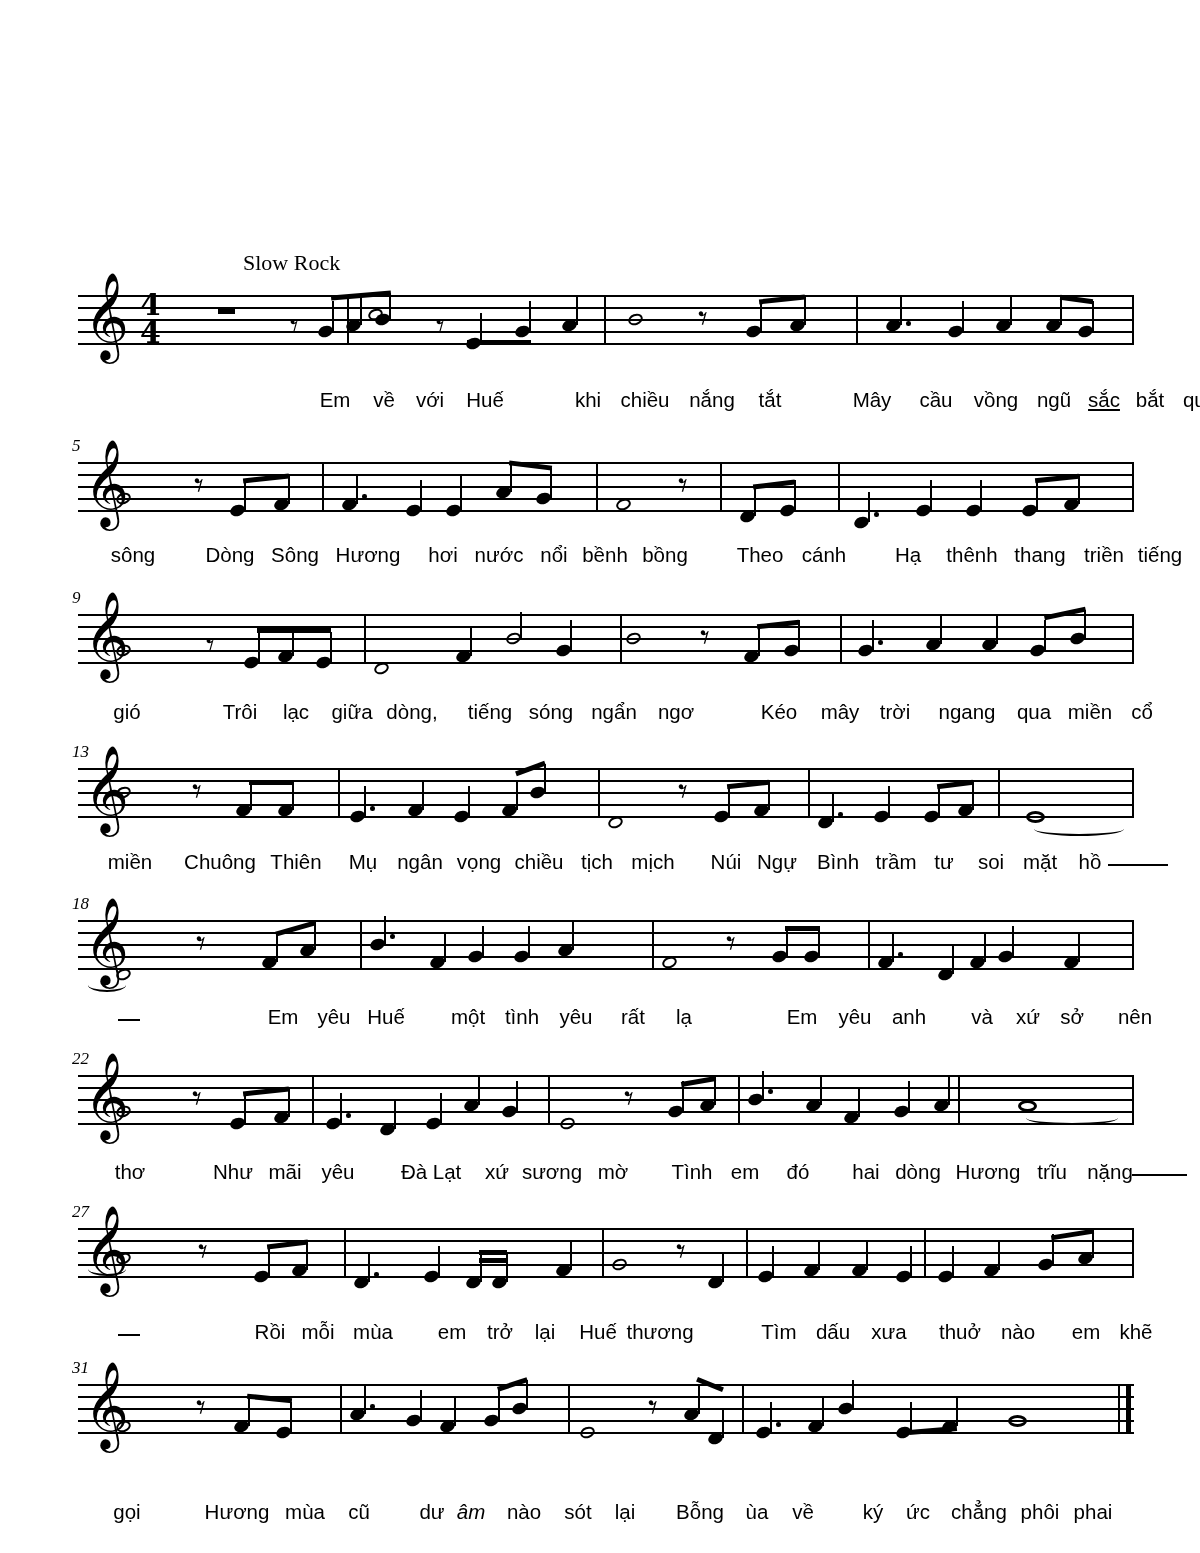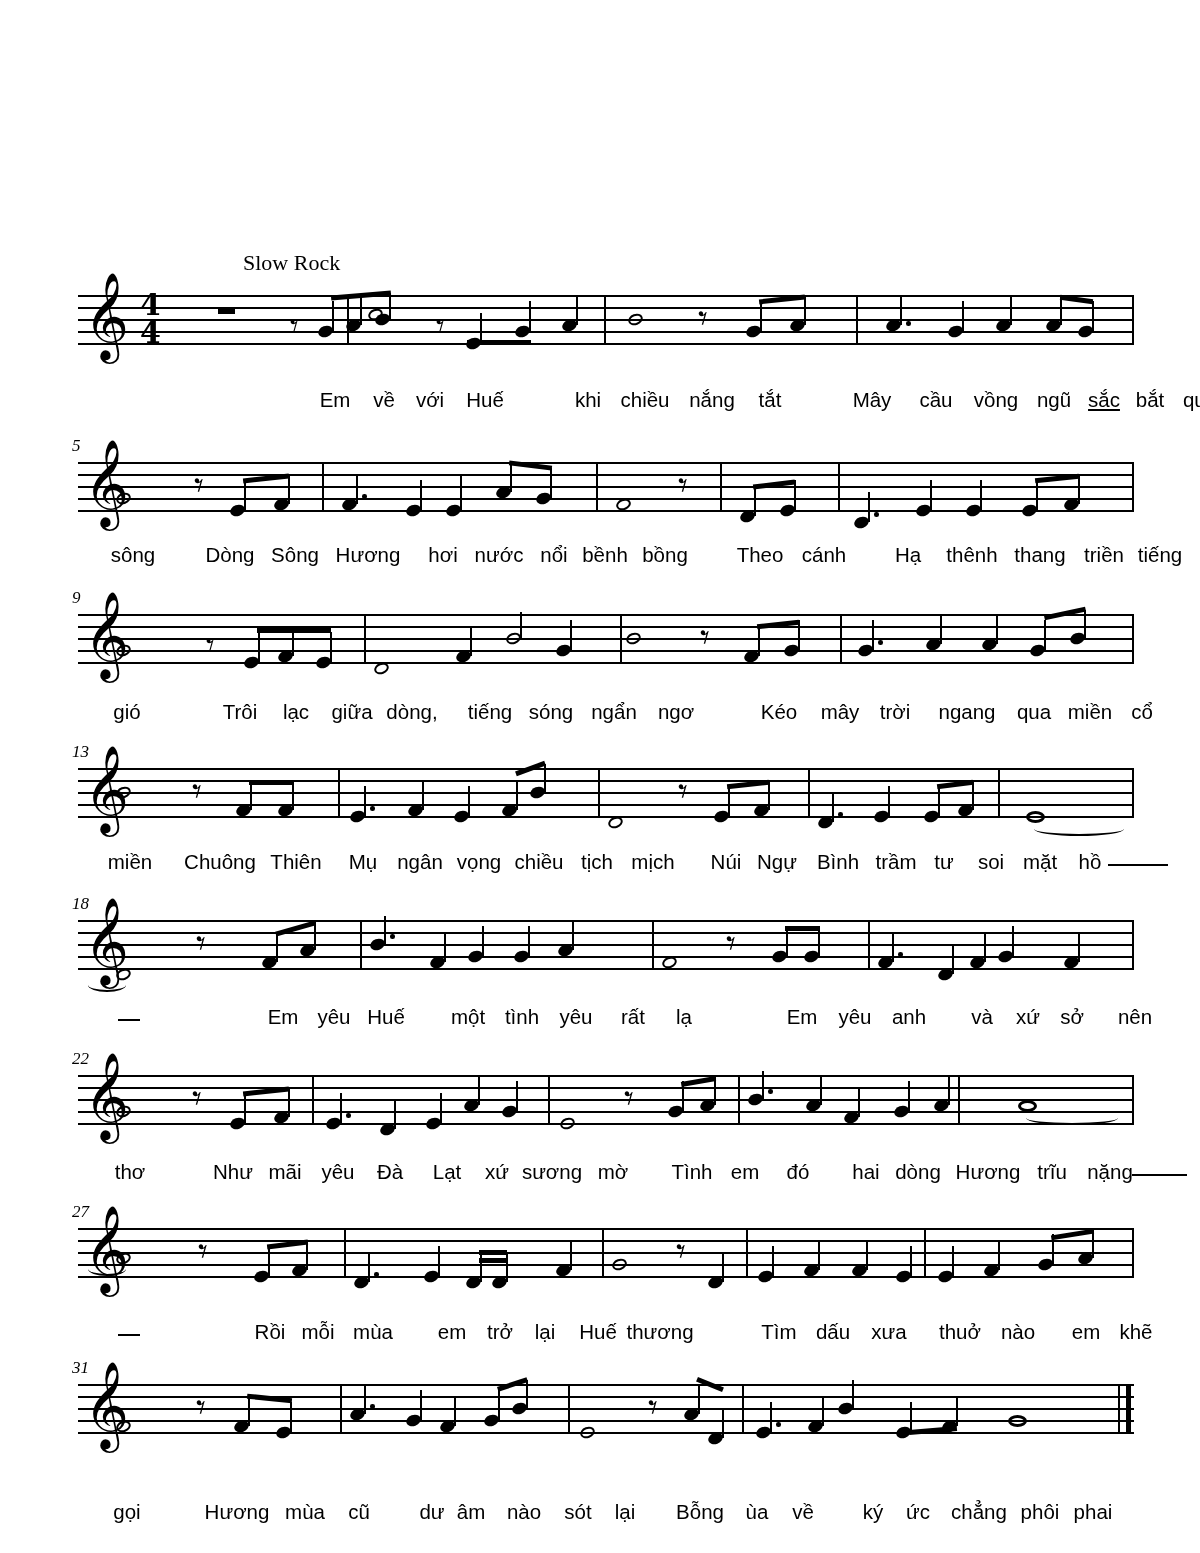--- a/index.html
+++ b/index.html
@@ -677,21 +677,21 @@
 
     <div class="nh open whole" style="left:940px; top:25px;"></div>
     <div class="tie" style="left:948px; top:36px; width:92px;"></div>
   </div>
 
   <div class="lyric-row" style="top:1160px;">
     <span class="lyric-word" style="left:52px;">thơ</span>
     <span class="lyric-word" style="left:155px;">Như</span>
     <span class="lyric-word" style="left:207px;">mãi</span>
     <span class="lyric-word" style="left:260px;">yêu</span>
-    <span class="lyric-word" style="left:312px;">Đà</span>
+    <span class="lyric-word" style="left:336px;">Đà</span>
     <span class="lyric-word" style="left:369px;">Lạt</span>
     <span class="lyric-word" style="left:419px;">xứ</span>
     <span class="lyric-word" style="left:474px;">sương</span>
     <span class="lyric-word" style="left:535px;">mờ</span>
     <span class="lyric-word" style="left:614px;">Tình</span>
     <span class="lyric-word" style="left:667px;">em</span>
     <span class="lyric-word" style="left:720px;">đó</span>
     <span class="lyric-word" style="left:788px;">hai</span>
     <span class="lyric-word" style="left:840px;">dòng</span>
     <span class="lyric-word" style="left:910px;">Hương</span>
@@ -849,21 +849,21 @@
 
     <div class="nh open whole" style="left:930px; top:31px;"></div>
   </div>
 
   <div class="lyric-row" style="top:1500px;">
     <span class="lyric-word" style="left:49px;">gọi</span>
     <span class="lyric-word" style="left:159px;">Hương</span>
     <span class="lyric-word" style="left:227px;">mùa</span>
     <span class="lyric-word" style="left:281px;">cũ</span>
     <span class="lyric-word" style="left:354px;">dư</span>
-    <span class="lyric-word" style="left:393px;">âm</span>
+    <span class="lyric-word" style="left:393px;font-style:italic;">âm</span>
     <span class="lyric-word" style="left:446px;">nào</span>
     <span class="lyric-word" style="left:500px;">sót</span>
     <span class="lyric-word" style="left:547px;">lại</span>
     <span class="lyric-word" style="left:622px;">Bỗng</span>
     <span class="lyric-word" style="left:679px;">ùa</span>
     <span class="lyric-word" style="left:725px;">về</span>
     <span class="lyric-word" style="left:795px;">ký</span>
     <span class="lyric-word" style="left:840px;">ức</span>
     <span class="lyric-word" style="left:901px;">chẳng</span>
     <span class="lyric-word" style="left:962px;">phôi</span>

